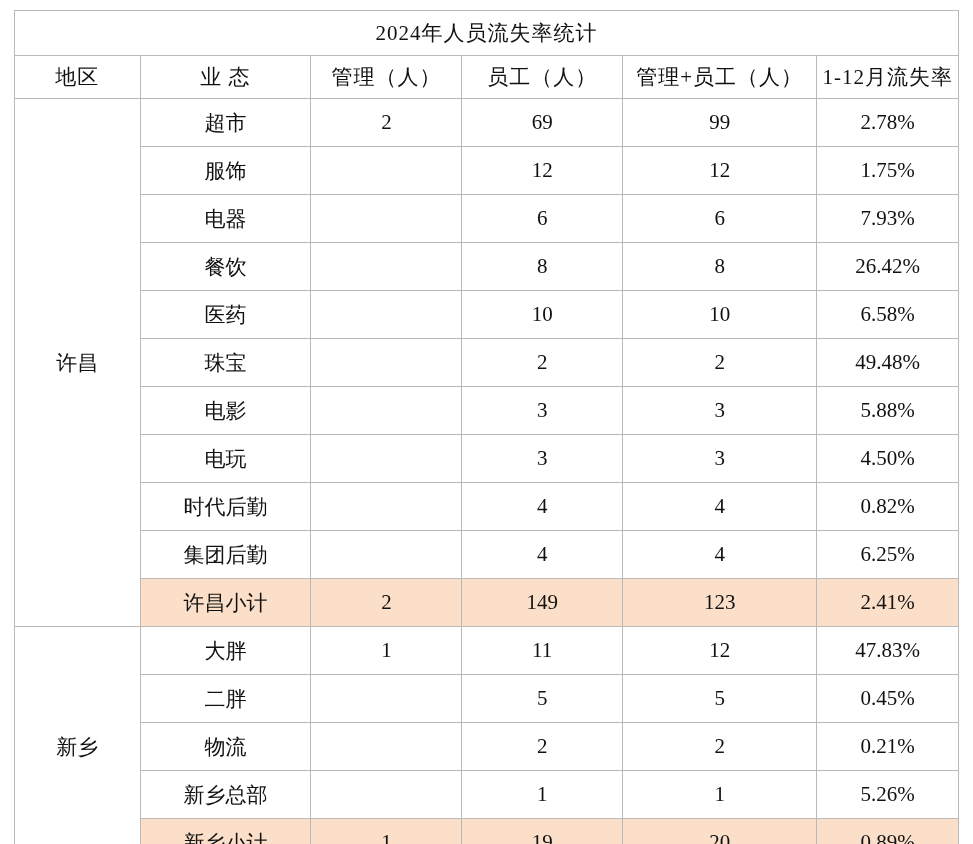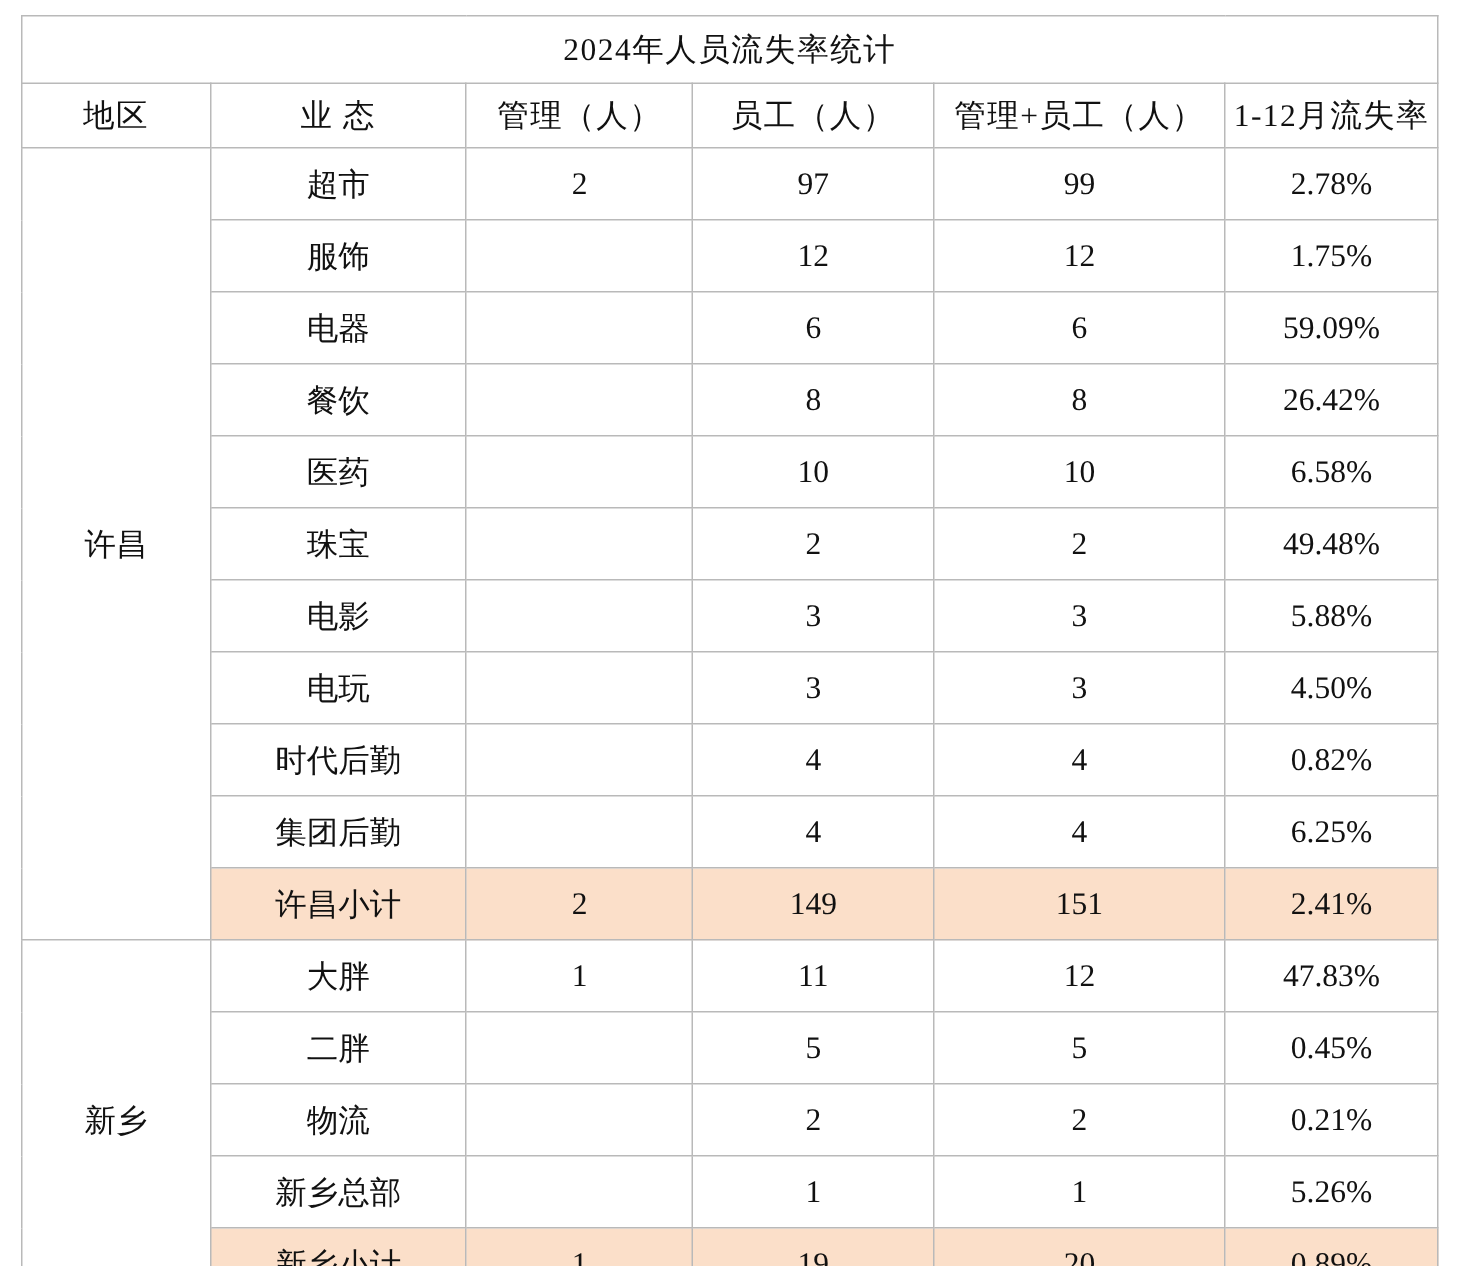--- a/index.html
+++ b/index.html
@@ -89,37 +89,37 @@
         <td>管理（人）</td>
         <td>员工（人）</td>
         <td>管理+员工（人）</td>
         <td>1-12月流失率</td>
       </tr>
 
       <tr class="row-normal">
         <td class="region-cell" rowspan="11">许昌</td>
         <td>超市</td>
         <td>2</td>
-        <td>97</td>
+        <td>69</td>
         <td>99</td>
         <td>2.78%</td>
       </tr>
       <tr class="row-normal">
         <td>服饰</td>
         <td></td>
         <td>12</td>
         <td>12</td>
         <td>1.75%</td>
       </tr>
       <tr class="row-normal">
         <td>电器</td>
         <td></td>
         <td>6</td>
         <td>6</td>
-        <td>59.09%</td>
+        <td>7.93%</td>
       </tr>
       <tr class="row-normal">
         <td>餐饮</td>
         <td></td>
         <td>8</td>
         <td>8</td>
         <td>26.42%</td>
       </tr>
       <tr class="row-normal">
         <td>医药</td>
@@ -160,21 +160,21 @@
         <td>集团后勤</td>
         <td></td>
         <td>4</td>
         <td>4</td>
         <td>6.25%</td>
       </tr>
       <tr class="row-normal subtotal">
         <td>许昌小计</td>
         <td>2</td>
         <td>149</td>
-        <td>151</td>
+        <td>123</td>
         <td>2.41%</td>
       </tr>
 
       <tr class="row-normal">
         <td class="region-cell" rowspan="5">新乡</td>
         <td>大胖</td>
         <td>1</td>
         <td>11</td>
         <td>12</td>
         <td>47.83%</td>

